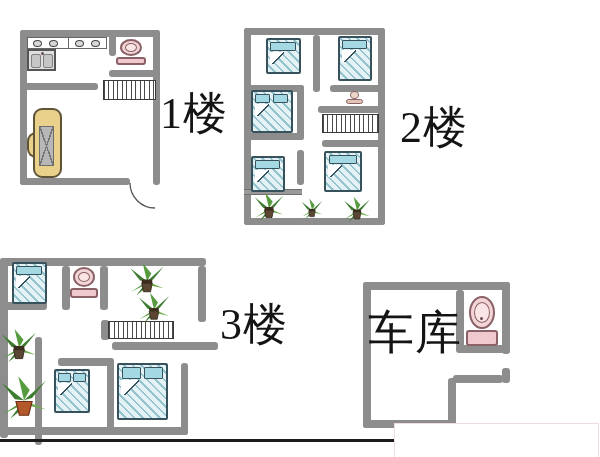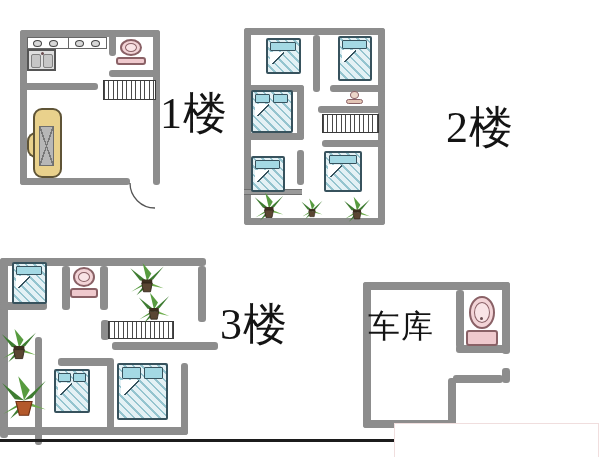--- a/index.html
+++ b/index.html
@@ -156,21 +156,21 @@
     <svg class="plant" viewBox="0 0 40 40" style="left:250px;top:192px;width:38px;height:30px;">
         <use href="#plantA"></use>
       </svg>
     <svg class="plant" viewBox="0 0 40 40" style="left:297px;top:198px;width:30px;height:22px;">
         <use href="#plantA"></use>
       </svg>
     <svg class="plant" viewBox="0 0 40 40" style="left:340px;top:196px;width:34px;height:27px;">
         <use href="#plantA"></use>
       </svg>
 
-    <div class="lab" style="left:400px;top:106px;margin-left:46px;">2楼</div>
+    <div class="lab" style="left:400px;top:106px;">2楼</div>
   </div>
 
   <div>
     <div class="w" style="left:0px;top:258px;width:206px;height:8px;"></div>
     <div class="w" style="left:0px;top:258px;width:8px;height:180px;"></div>
     <div class="w" style="left:198px;top:266px;width:8px;height:56px;"></div>
     <div class="w" style="left:62px;top:266px;width:8px;height:44px;"></div>
     <div class="w" style="left:100px;top:266px;width:8px;height:44px;"></div>
     <div class="w" style="left:0px;top:302px;width:47px;height:8px;"></div>
     <div class="w" style="left:112px;top:342px;width:106px;height:8px;"></div>
@@ -231,19 +231,19 @@
     <div class="w" style="left:448px;top:378px;width:8px;height:50px;"></div>
     <div class="w" style="left:363px;top:420px;width:93px;height:8px;"></div>
 
     <div class="toilet" style="left:466px;top:296px;width:32px;height:51px;">
       <div class="tb" style="left:3px;top:0;width:26px;height:33px;"></div>
       <div class="ti" style="left:8px;top:6px;width:16px;height:21px;"></div>
       <div class="dot" style="left:14px;top:21px;"></div>
       <div class="tbase" style="left:0;top:34px;width:32px;height:16px;"></div>
     </div>
 
-    <div class="lab" style="left:368px;top:310px;font-size:32px;">车库</div>
+    <div class="lab" style="left:368px;top:310px;font-size:46px;">车库</div>
   </div>
 
   <div class="baseline" style="left:0;top:439px;width:394px;height:3px;"></div>
   <div class="wmbox" style="left:394px;top:423px;width:203px;height:33px;"></div>
 
 </div>
 
 </body></html>

